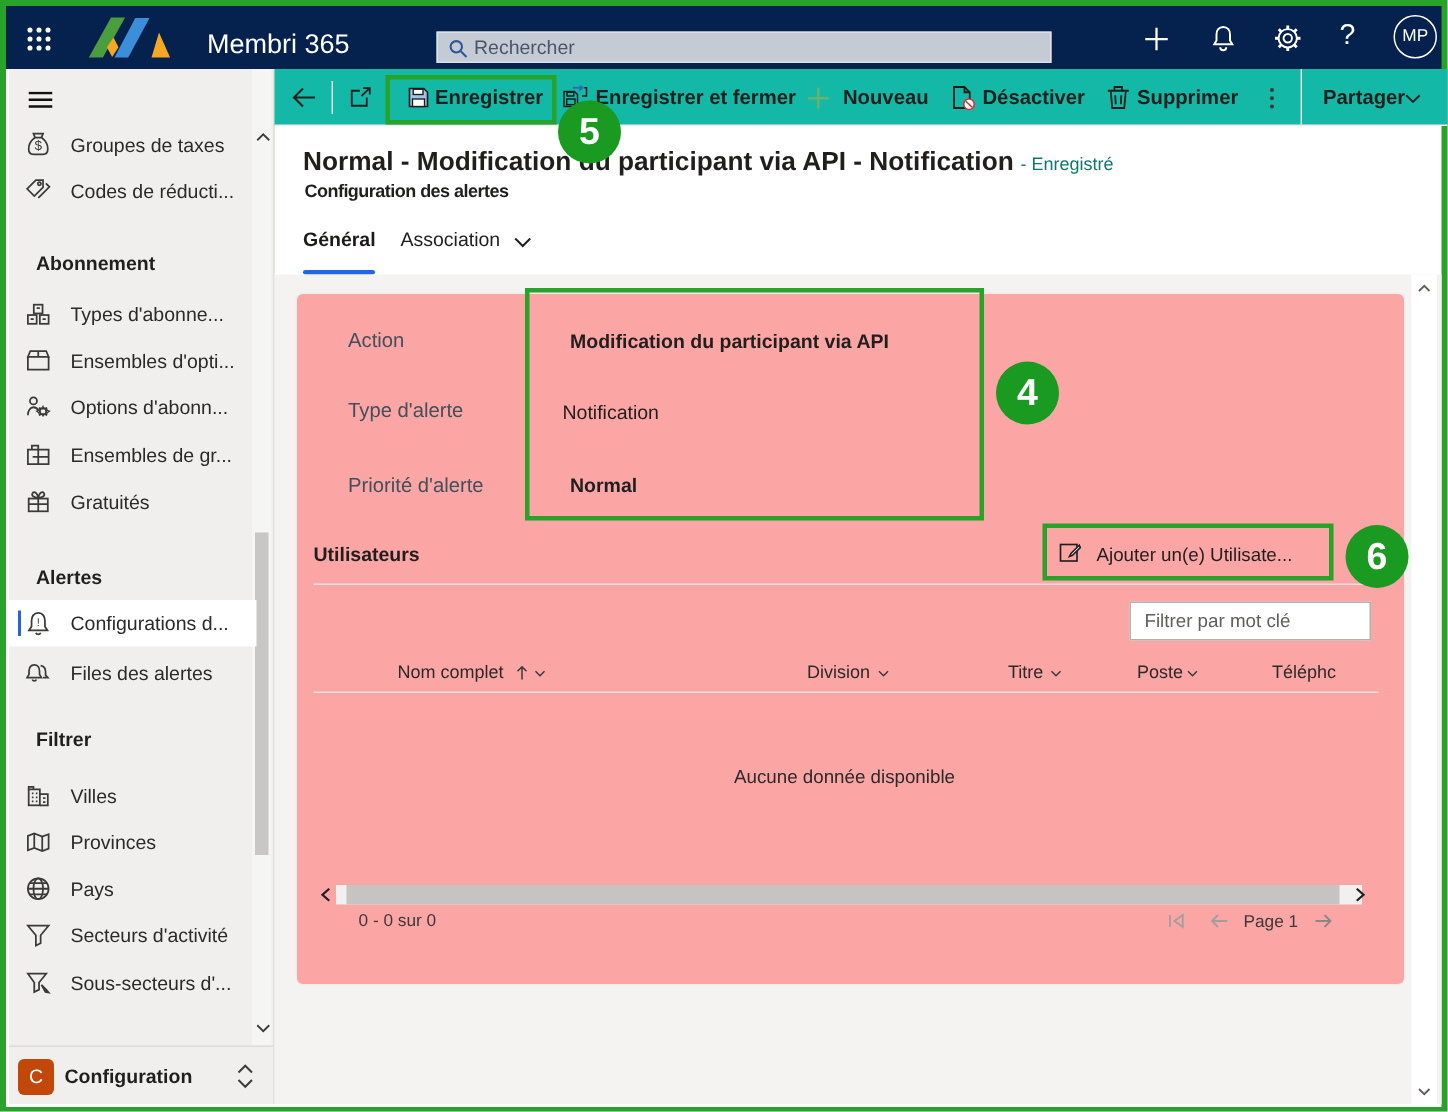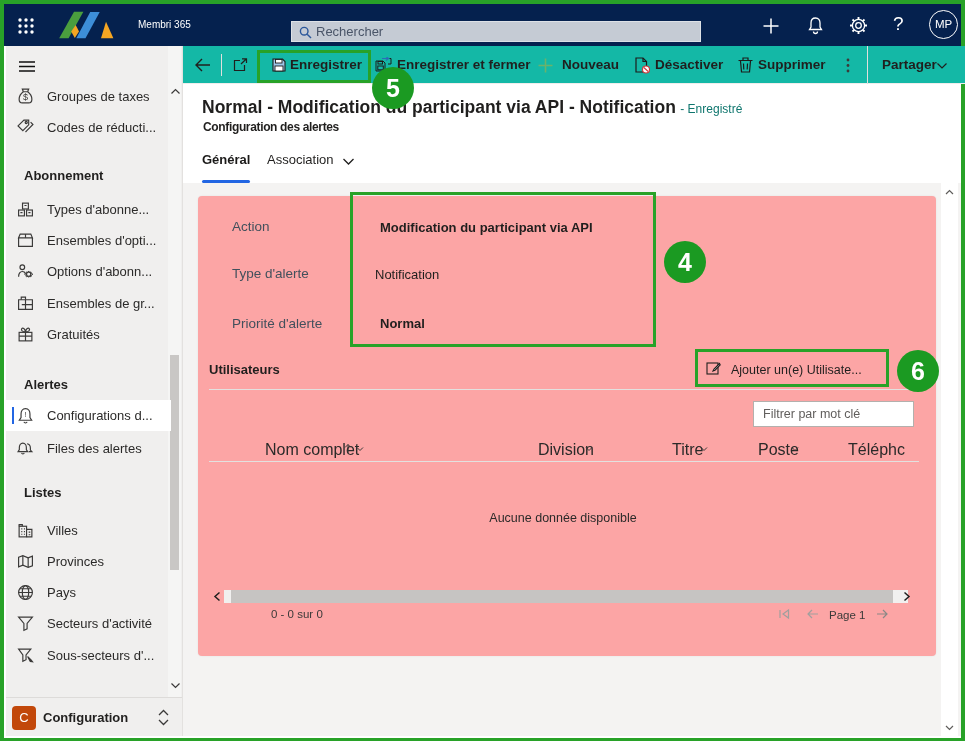--- a/index.html
+++ b/index.html
@@ -1,21 +1,21 @@
 <!DOCTYPE html>
 <html><head>
 <meta charset="utf-8">
 <style>
   * { margin:0; padding:0; box-sizing:border-box; }
   html,body { width:965px; height:741px; overflow:hidden; }
   body { font-family:"Liberation Sans", sans-serif; position:relative; background:#28a228; }
   .abs { position:absolute; }
   
   #topbar { left:4px; top:4px; width:957px; height:42px; background:#05214e; }
-  #membri { left:134px; top:15px; color:#fff; font-size:10px; }
+  #membri { left:134px; top:15px; color:#fff; font-size:18px; }
   #searchbox { left:287px; top:17px; width:410px; height:21px; background:#c5cbd4; border:1px solid #dde1e6; color:#4a5568; font-size:13px; line-height:19px; }
   
   #sidebar { left:4px; top:46px; width:179px; height:690px; background:#f0efee; border-right:1px solid #e3e1df; }
   .navitem { position:absolute; left:0; width:167px; height:31px; color:#2b2a29; font-size:13px; }
   .navitem .ic { position:absolute; left:13px; top:7px; width:17px; height:17px; }
   .navitem .tx { position:absolute; left:43px; top:8px; white-space:nowrap; }
   .navhead { position:absolute; left:20px; color:#201f1e; font-size:13px; font-weight:bold; white-space:nowrap; }
   #selrow { position:absolute; left:2px; top:354px; width:165px; height:31px; background:#fff; }
   #selbar { position:absolute; left:8px; top:361px; width:2px; height:17px; background:#2266e3; }
   #sscroll { position:absolute; left:164px; top:0px; width:13px; height:652px; background:#f5f5f4; }
@@ -192,21 +192,21 @@
   <div class="navitem" style="top:387px">
       <svg class="ic" viewBox="0 0 16 16">
         <g fill="none" stroke="#3b3a39" stroke-width="1.1">
           <path d="M5.5 3 C3.2 3 2.2 5 2.2 7 L2.2 9 L1 11 L10 11 L8.8 9 L8.8 7 C8.8 5 7.8 3 5.5 3 Z"></path>
           <path d="M4.3 12.2 a1.3 1.3 0 0 0 2.5 0"></path>
           <path d="M9.5 3.5 C11.5 3.8 12.6 5.5 12.6 7.5 L12.6 9.5 L14 11 L11 11"></path>
         </g>
       </svg>
       <span class="tx">Files des alertes</span>
     </div>
-  <div class="navhead" style="top:439px">Listes</div>
+  <div class="navhead" style="top:439px">Filtrer</div>
   <div class="navitem" style="top:500px">
       <svg class="ic" viewBox="0 0 16 16">
         <g fill="none" stroke="#3b3a39" stroke-width="1.1">
           <path d="M1.5 4 L5.5 2.5 L10.5 4.5 L14.5 3 L14.5 12 L10.5 13.5 L5.5 11.5 L1.5 13 Z"></path>
           <path d="M5.5 2.5 L5.5 11.5 M10.5 4.5 L10.5 13.5"></path>
         </g>
       </svg>
       <span class="tx">Provinces</span>
     </div>
   <div class="navitem" style="top:469px">
@@ -354,21 +354,21 @@
         <g fill="#3b3a39">
           <circle cx="2" cy="2" r="1.3"></circle>
           <circle cx="2" cy="7" r="1.3"></circle>
           <circle cx="2" cy="12" r="1.3"></circle>
         </g>
       </svg>
     <div class="abs" style="left:11px;top:193px;width:706px;height:1px;background:#e3e1df;"></div>
     <div class="abs" style="left:555px;top:205px;width:161px;height:26px;background:#fff;border:1px solid #b3b0ad;">
       <span class="abs" style="left:9px;top:5px;font-size:12.5px;color:#605e5c;">Filtrer par mot clé</span>
     </div>
-    <div class="abs" style="left:0;top:245px;width:656px;height:16px;font-size:16px;color:#2b2a29;">
+    <div class="abs" style="left:0;top:245px;width:656px;height:16px;font-size:12px;color:#2b2a29;">
       <span class="abs" style="left:67px;">Nom complet</span>
       <svg class="abs" style="left:146px;top:2px" width="8" height="11" viewBox="0 0 8 11">
           <path d="M4 10 L4 1.5 M1 4.5 L4 1.5 L7 4.5" fill="none" stroke="#3b3a39" stroke-width="1"></path>
         </svg>
       <svg class="abs" style="left:158px;top:5px" width="8" height="6" viewBox="0 0 8 6">
           <path d="M1 1.5 L4 4.5 L7 1.5" fill="none" stroke="#3b3a39" stroke-width="1"></path>
         </svg>
       <span class="abs" style="left:340px;">Division</span>
       <svg class="abs" style="left:387px;top:5px" width="8" height="6" viewBox="0 0 8 6">
           <path d="M1 1.5 L4 4.5 L7 1.5" fill="none" stroke="#3b3a39" stroke-width="1"></path>
@@ -386,21 +386,21 @@
     <div class="abs" style="left:11px;top:265px;width:710px;height:1px;background:#e3e1df;"></div>
     <div class="abs" style="left:0px;top:315px;width:730px;text-align:center;font-size:12.5px;color:#2b2a29;">Aucune donnée disponible</div>
     <div class="abs" style="left:26px;top:394px;width:684px;height:13px;background:#f1f0ef;"></div>
     <div class="abs" style="left:33px;top:394px;width:662px;height:13px;background:#c6c4c2;"></div>
     <svg class="abs" style="left:15px;top:395px" width="8" height="11" viewBox="0 0 8 11">
         <path d="M6.5 1.5 L2 5.5 L6.5 9.5" fill="none" stroke="#201f1e" stroke-width="1.5"></path>
       </svg>
     <svg class="abs" style="left:705px;top:395px" width="8" height="11" viewBox="0 0 8 11">
         <path d="M1.5 1.5 L6 5.5 L1.5 9.5" fill="none" stroke="#201f1e" stroke-width="1.5"></path>
       </svg>
-    <div class="abs" style="left:41px;top:412px;font-size:11.5px;color:#3b3a39;margin-left:32px;">0 - 0 sur 0</div>
+    <div class="abs" style="left:41px;top:412px;font-size:11.5px;color:#3b3a39;">0 - 0 sur 0</div>
     <svg class="abs" style="left:580px;top:412px" width="13" height="12" viewBox="0 0 13 12">
         <path d="M2 2 L2 10 M10.5 2 L5 6 L10.5 10 Z" fill="none" stroke="#a19f9d" stroke-width="1.2"></path>
       </svg>
     <svg class="abs" style="left:608px;top:412px" width="14" height="12" viewBox="0 0 14 12">
         <path d="M12 6 L2 6 M6 2 L2 6 L6 10" fill="none" stroke="#a19f9d" stroke-width="1.2"></path>
       </svg>
     <div class="abs" style="left:631px;top:413px;font-size:11.5px;color:#3b3a39;">Page 1</div>
     <svg class="abs" style="left:677px;top:412px" width="14" height="12" viewBox="0 0 14 12">
         <path d="M2 6 L12 6 M8 2 L12 6 L8 10" fill="none" stroke="#8a8886" stroke-width="1.2"></path>
       </svg>

